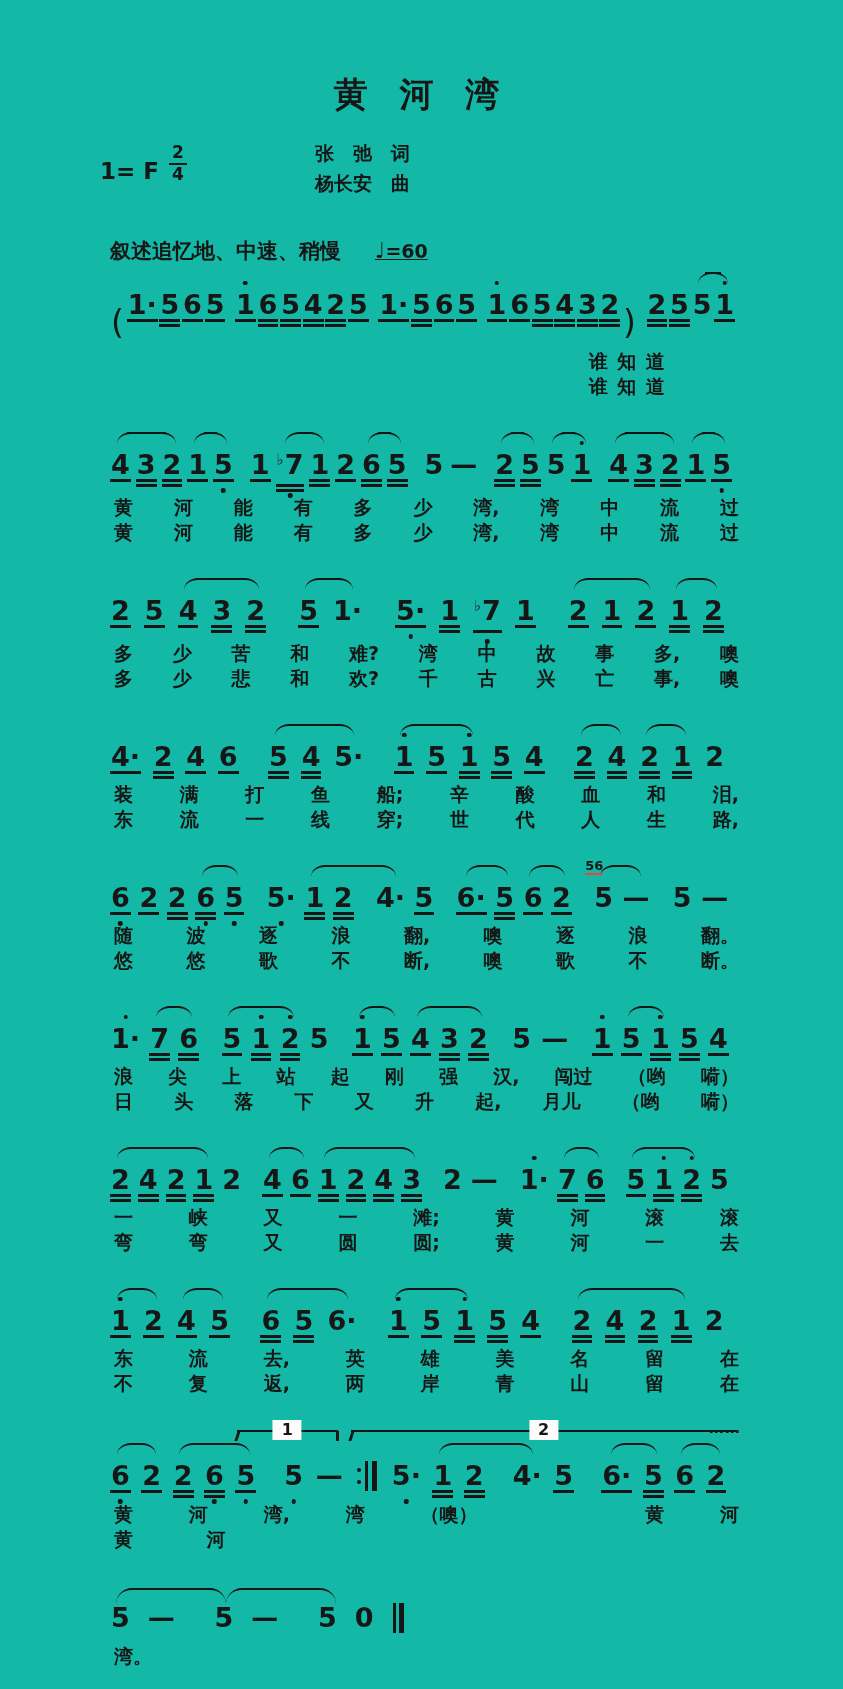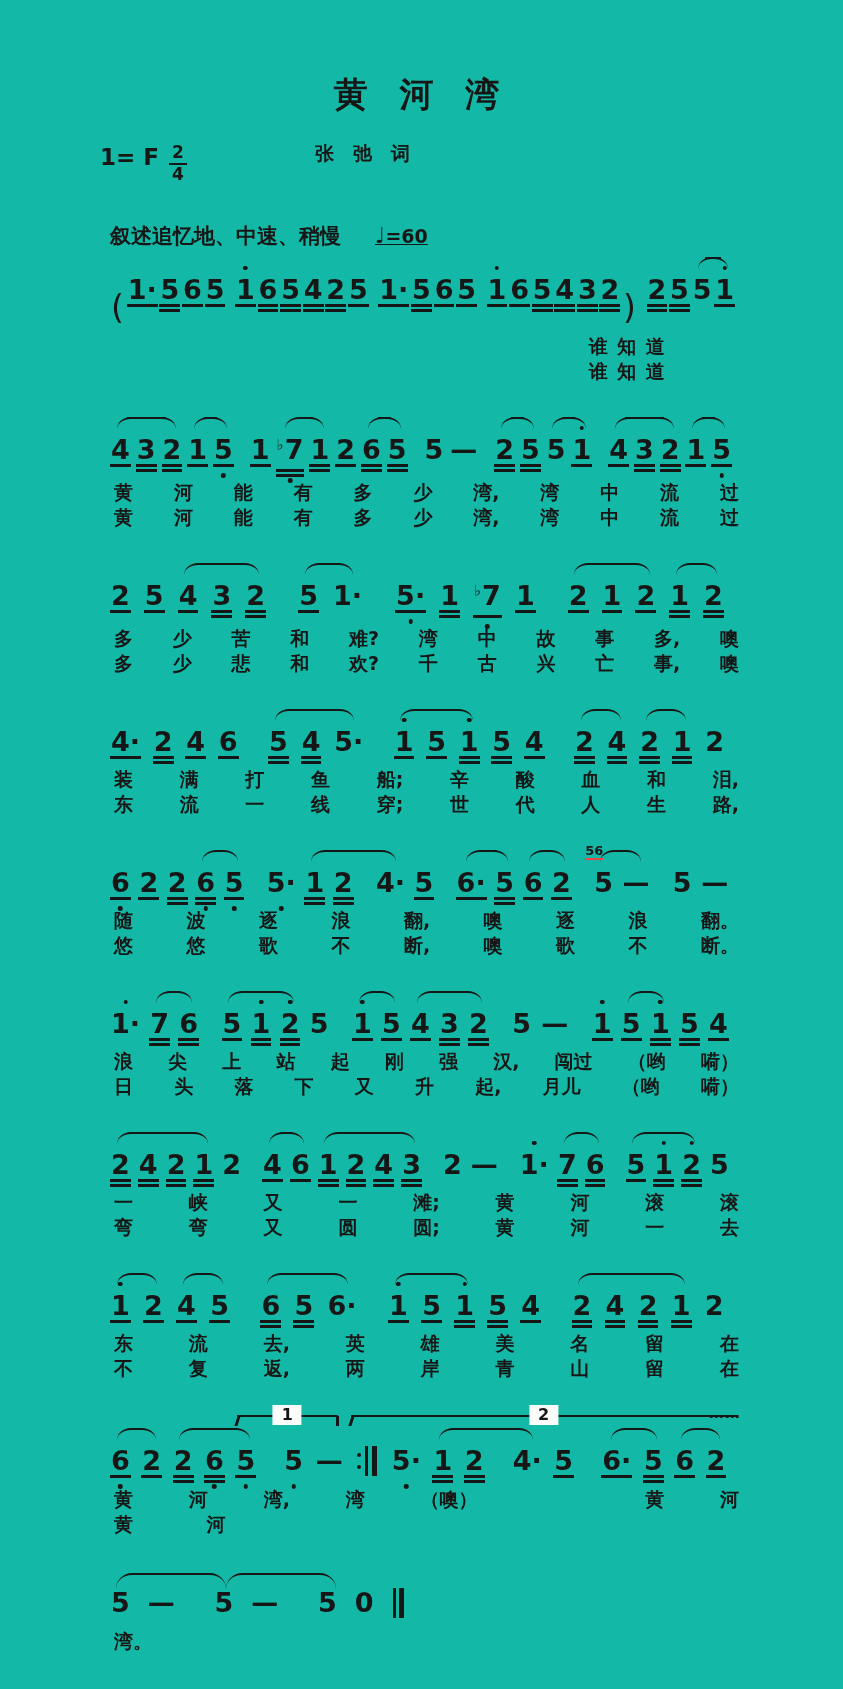--- a/index.html
+++ b/index.html
@@ -14,21 +14,21 @@
   }
   
   .header{padding-top:72px;}
   .title{
     text-align:center;font-size:34px;font-weight:800;letter-spacing:10px;
   }
   .meta{
     display:grid;grid-template-columns:215px 1fr 190px;
     align-items:flex-start;margin-top:18px;padding:0 60px 0 100px;
   }
-  .keysig{font-size:23px;font-weight:700;display:flex;align-items:flex-start;gap:10px;padding-top:8px;}
+  .keysig{font-size:23px;font-weight:700;display:flex;align-items:flex-end;gap:10px;padding-top:8px;}
   .frac{display:inline-flex;flex-direction:column;align-items:center;font-size:17px;line-height:1.05;font-weight:700;}
   .frac .num{border-bottom:2px solid #161616;padding:0 3px 1px;}
   .frac .den{padding-top:1px;}
   .subwrap{text-align:center;font-weight:800;}
   .subtitle{font-size:21px;}
   .voice{font-size:19px;margin-top:8px;}
   .credits{text-align:left;font-weight:800;font-size:19px;line-height:1.6;padding-top:2px;}
   
   .score{padding:0 100px 0 110px;}
   .block{margin-top:30px;}
@@ -83,20 +83,21 @@
     <div class="meta">
       <div class="keysig">
         <span>1= F</span>
         <span class="frac">
           <span class="num">2</span>
           <span class="den">4</span>
         </span>
       </div>
       <div class="credits">
         <div>张　弛　词</div>
+        <div>杨长安　曲</div>
       </div>
     </div>
   </div>
   <div class="score" id="score">
       <div class="tempo block">
         <span class="txt">叙述追忆地、中速、稍慢</span>
         <span class="bpm"><span class="nsym">♩</span>=60</span>
       </div>
       <div class="score-line block">
         <div class="notes">

